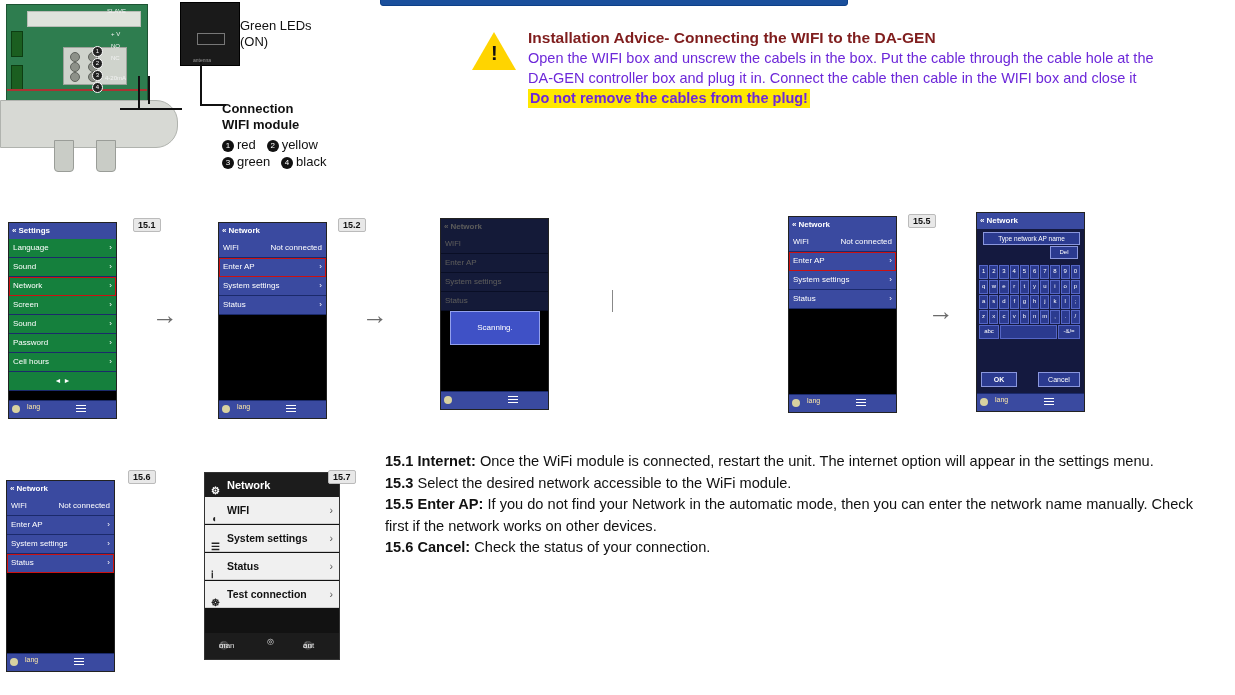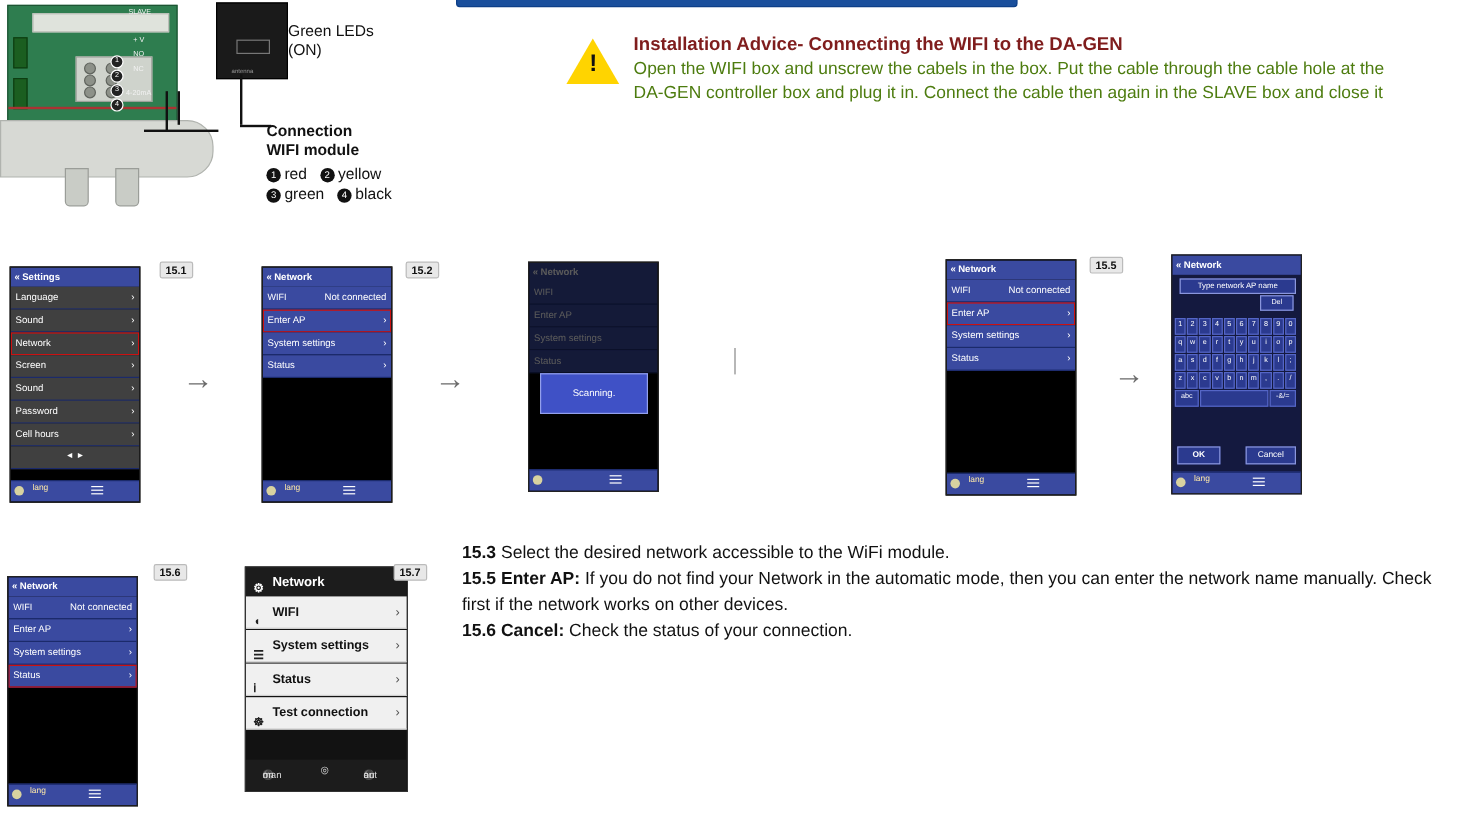--- a/index.html
+++ b/index.html
@@ -39,31 +39,31 @@
   
   #bluebar{left:380px;top:-8px;width:466px;height:12px;background:#1a4f9c;border:1px solid #0d3f88;border-radius:3px;}
 
   
   #advice{left:472px;top:28px;width:748px;}
   #advice .warn{position:absolute;left:0;top:4px;width:44px;height:40px;}
   #advice .tri{width:0;height:0;border-left:22px solid transparent;border-right:22px solid transparent;border-bottom:38px solid #ffd400;}
   #advice .bang{position:absolute;left:19px;top:11px;color:#111;font-size:20px;font-weight:bold;line-height:20px;}
   #advice .body{margin-left:56px;}
   .adv-title{font-size:15.5px;font-weight:bold;color:#7f1d1d;line-height:20px;}
-  .adv-text{font-size:14.5px;color:#4d7c0f;line-height:19px;margin-top:1px;}
+  .adv-text{font-size:14.5px;color:#6d28d9;line-height:19px;margin-top:1px;}
   .hl{background:#ffe800;font-weight:bold;padding:0 2px;display:inline-block;}
 
   
   .screen{position:absolute;width:107px;height:195px;background:#000;border:1px solid #222;overflow:hidden;}
   .scr-head{height:16px;background:#3a4aa0;color:#fff;font-size:8px;line-height:16px;padding-left:3px;font-weight:bold;}
   .scr-head .chev{margin-right:2px;}
   .row{height:18px;background:#3a4aa0;color:#fff;font-size:8px;line-height:18px;padding:0 4px;border-bottom:1px solid #1b2a6b;position:relative;}
   .row .arr{position:absolute;right:4px;top:0;font-size:8px;}
   .row.sel{outline:1px solid #cc1111;outline-offset:-1px;}
-  .row.blue2{background:#404040;}
+  .row.blue2{background:#15803d;}
   .row.small{font-size:7.5px;}
   .scr-foot{position:absolute;left:0;bottom:0;width:100%;height:17px;background:#3a4aa0;border-top:1px solid #1b2a6b;}
   .scr-foot .fi{position:absolute;top:2px;color:#ffe9a8;font-size:7px;}
   .dot{position:absolute;left:3px;top:4px;width:8px;height:8px;border-radius:50%;background:#d8d2a0;}
   .hamb{position:absolute;right:30px;top:4px;width:10px;height:8px;}
   .hamb i{display:block;height:1px;background:#fff;margin-bottom:2px;}
 
   .badge{position:absolute;background:#e8e8e8;border:1px solid #bbb;font-size:9px;font-weight:bold;color:#111;padding:1px 4px;border-radius:2px;}
 
   .arrow{position:absolute;color:#6b6b6b;font-size:26px;line-height:26px;}
@@ -165,21 +165,22 @@
 <div class="abs" id="bluebar"></div>
 
 <div class="abs" id="advice">
   <div class="warn">
     <div class="tri"></div>
     <div class="bang">!</div>
   </div>
   <div class="body">
     <div class="adv-title">Installation Advice- Connecting the WIFI to the DA-GEN</div>
     <div class="adv-text">Open the WIFI box and unscrew the cabels in the box. Put the cable through the cable hole at the</div>
-    <div class="adv-text">DA-GEN controller box and plug it in. Connect the cable then again in the SLAVE box and close it</div>
+    <div class="adv-text">DA-GEN controller box and plug it in. Connect the cable then cable in the WIFI box and close it</div>
+    <div class="adv-text"><span class="hl">Do not remove the cables from the plug!</span></div>
   </div>
 </div>
 
 <div class="screen" style="left:8px;top:222px;">
   <div class="scr-head"><span class="chev">«</span><span>Settings</span></div>
   <div class="row blue2"><span>Language</span><span class="arr">›</span></div>
   <div class="row blue2"><span>Sound</span><span class="arr">›</span></div>
   <div class="row blue2 sel"><span>Network</span><span class="arr">›</span></div>
   <div class="row blue2"><span>Screen</span><span class="arr">›</span></div>
   <div class="row blue2"><span>Sound</span><span class="arr">›</span></div>
@@ -360,20 +361,24 @@
   <div class="r" style="top:108px;"><span class="gd" style="left:6px;top:8px;">☸</span><span>Test connection</span><span class="a">›</span></div>
   <div class="foot">
     <span style="left:14px;"><span>⚫</span><br><span>man</span><br><span>on</span></span>
     <span style="left:62px;">◎</span>
     <span style="left:98px;"><span>⚫</span><br><span>aut</span><br><span>on</span></span>
   </div>
 </div>
 <div class="badge" style="left:328px;top:470px;">15.7</div>
 
 <div id="steps">
+  <p>
+    <b>15.1</b>
+    <b>Internet:</b><span> Once the WiFi module is connected, restart the unit. The internet option will appear in the settings menu.</span>
+  </p>
   <p>
     <b>15.3</b>
     <span>Select the desired network accessible to the WiFi module.</span>
   </p>
   <p>
     <b>15.5</b>
     <b>Enter AP:</b><span> If you do not find your Network in the automatic mode, then you can enter the network name manually. Check first if the network works on other devices.</span>
   </p>
   <p>
     <b>15.6</b>

